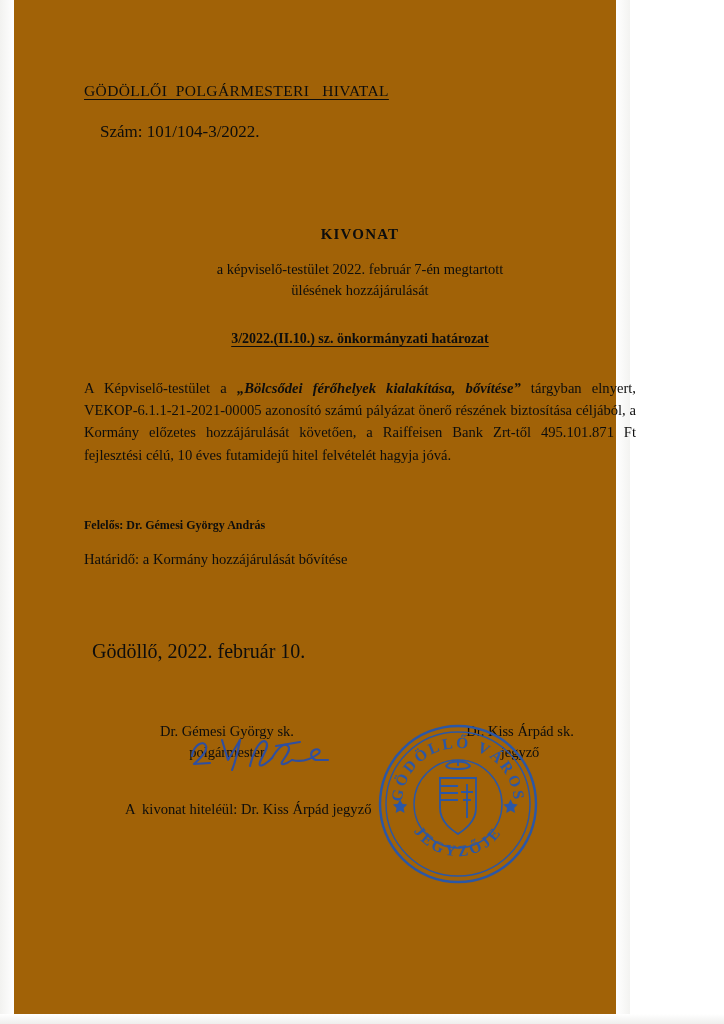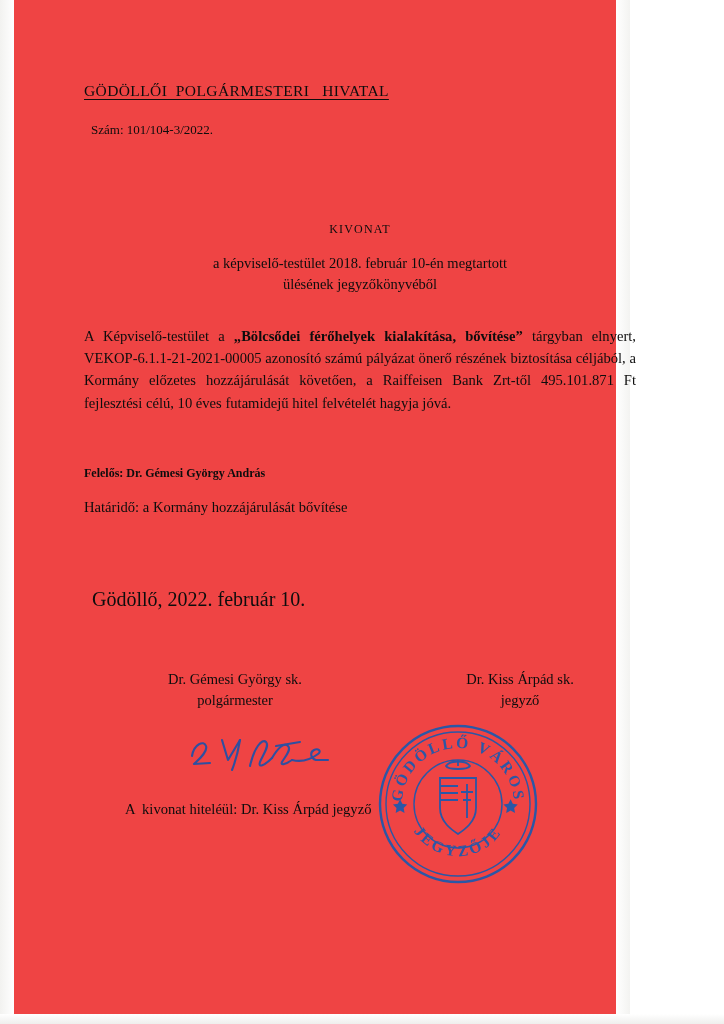--- a/index.html
+++ b/index.html
@@ -13,21 +13,21 @@
     position: relative;
     font-family: "Liberation Serif", serif;
     color: #0d0d0d;
     overflow: hidden;
   }
   .page {
     position: absolute;
     left: 0; top: 0;
     width: 630px;
     height: 1024px;
-    background: #ef4444;
+    background: #a16207;
     box-sizing: border-box;
   }
   
   .edge-left {
     position: absolute;
     left: 0; top: 0; width: 14px; height: 1024px;
     background: linear-gradient(to right, #f2f2f0, #ffffff);
   }
   .edge-right {
     position: absolute;
@@ -49,28 +49,28 @@
 
   .org-title {
     font-size: 15.5px;
     letter-spacing: 0.4px;
     text-decoration: underline;
     text-underline-offset: 3px;
     margin: 0 0 22px 0;
     white-space: pre;
   }
   .doc-number {
-    font-size: 13px;
-    margin: 7px;
+    font-size: 17px;
+    margin: 16px;
   }
 
   .kivonat {
     text-align: center;
-    font-weight: normal;
-    font-size: 12px;
+    font-weight: bold;
+    font-size: 15px;
     letter-spacing: 1.2px;
     margin: 84px 0 0 0;
   }
   .subtitle {
     text-align: center;
     font-size: 14.5px;
     line-height: 1.45;
     margin: 16px 0 0 0;
   }
   .resolution-id {
@@ -82,20 +82,21 @@
     margin: 30px 0 0 0;
   }
 
   .body-text {
     font-size: 14.6px;
     line-height: 1.52;
     text-align: justify;
     margin: 30px 0 0 0;
   }
   .body-text .ital {
+    font-style: italic;
     font-weight: bold;
     margin-top: 8px;
   }
 
   .resp-line {
     font-size: 12px;
     margin: 52px 0 0 0;
     font-weight: bold;
   }
   .deadline-line {
@@ -111,21 +112,21 @@
     position: relative;
     margin: 58px 0 0 0;
     height: 52px;
   }
   .sig-block {
     position: absolute;
     text-align: center;
     font-size: 14.5px;
     line-height: 1.5;
   }
-  .sig-left { left: 36px; width: 230px; }
+  .sig-left { left: 28px; width: 230px; }
   .sig-right { right: 6px; width: 220px; }
 
   .auth-line {
     position: absolute;
     left: 0;
     top: 704px;
     font-size: 14.6px;
     white-space: pre;
     margin-left: 41px;
   }
@@ -159,24 +160,25 @@
 
   <div class="content">
 
     <p class="org-title">GÖDÖLLŐI  POLGÁRMESTERI   HIVATAL</p>
 
     <p class="doc-number">Szám: 101/104-3/2022.</p>
 
     <p class="kivonat">KIVONAT</p>
 
     <p class="subtitle">
-      <span>a képviselő-testület 2018. február 10-én megtartott</span><br>
-      <span>ülésének jegyzőkönyvéből</span>
+      <span>a képviselő-testület 2022. február 7-én megtartott</span><br>
+      <span>ülésének hozzájárulását</span>
     </p>
 
+    <p class="resolution-id">3/2022.(II.10.) sz. önkormányzati határozat</p>
 
     <p class="body-text"><span>A Képviselő-testület a </span><span class="ital">„Bölcsődei férőhelyek kialakítása, bővítése”</span><span> tárgyban elnyert, VEKOP-6.1.1-21-2021-00005 azonosító számú pályázat önerő részének biztosítása céljából, a Kormány előzetes hozzájárulását követően, a Raiffeisen Bank Zrt-től 495.101.871 Ft fejlesztési célú, 10 éves futamidejű hitel felvételét hagyja jóvá.</span></p>
 
     <p class="resp-line">Felelős: Dr. Gémesi György András</p>
     <p class="deadline-line">Határidő: a Kormány hozzájárulását bővítése</p>
 
     <p class="place-date">Gödöllő, 2022. február 10.</p>
 
     <div class="signatures">
       <div class="sig-block sig-left">

